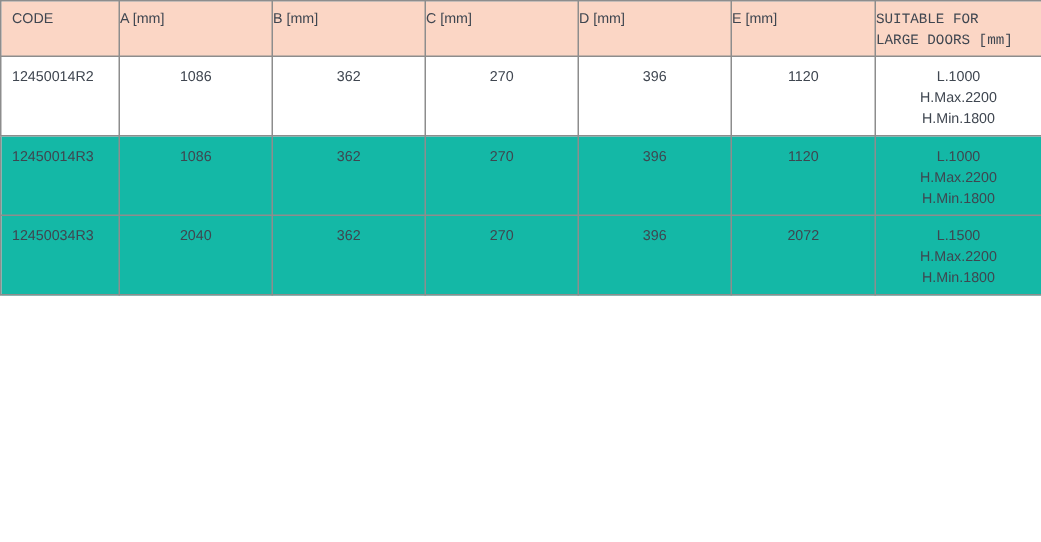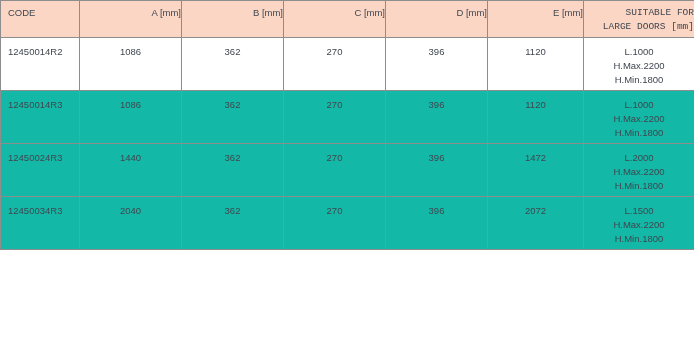--- a/index.html
+++ b/index.html
@@ -36,21 +36,21 @@
     font-weight: normal;
     line-height: 1.45;
     vertical-align: top;
     padding: 0;
   }
 
   
   #spec-table thead th {
     height: 37px;
     background: #fbd6c5;
-    text-align: right;
+    text-align: left;
     padding-top: 5px;
     box-sizing: border-box;
   }
   #spec-table thead th.h-code {
     text-align: left;
     padding-left: 7px;
   }
   #spec-table thead th .hdr-line {
     display: block;
     white-space: nowrap;
@@ -131,33 +131,20 @@
       <td>396</td>
       <td>1120</td>
       <td class="cell-suitable">
         <span class="suit-line">L.1000</span>
         <span class="suit-line">H.Max.2200</span>
         <span class="suit-line">H.Min.1800</span>
       </td>
     </tr>
 
 
-    <tr class="row-alt">
-      <td class="cell-code">12450024R3</td>
-      <td>1440</td>
-      <td>362</td>
-      <td>270</td>
-      <td>396</td>
-      <td>1472</td>
-      <td class="cell-suitable">
-        <span class="suit-line">L.2000</span>
-        <span class="suit-line">H.Max.2200</span>
-        <span class="suit-line">H.Min.1800</span>
-      </td>
-    </tr>
 
 
     <tr class="row-alt">
       <td class="cell-code">12450034R3</td>
       <td>2040</td>
       <td>362</td>
       <td>270</td>
       <td>396</td>
       <td>2072</td>
       <td class="cell-suitable">

